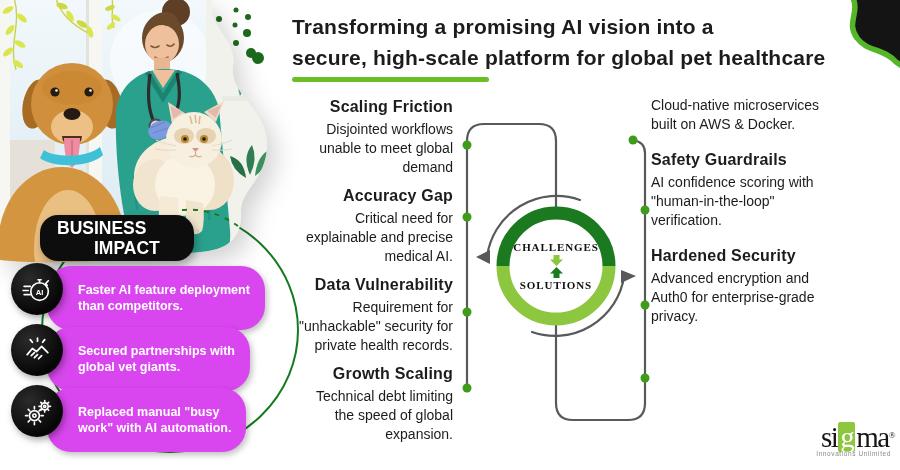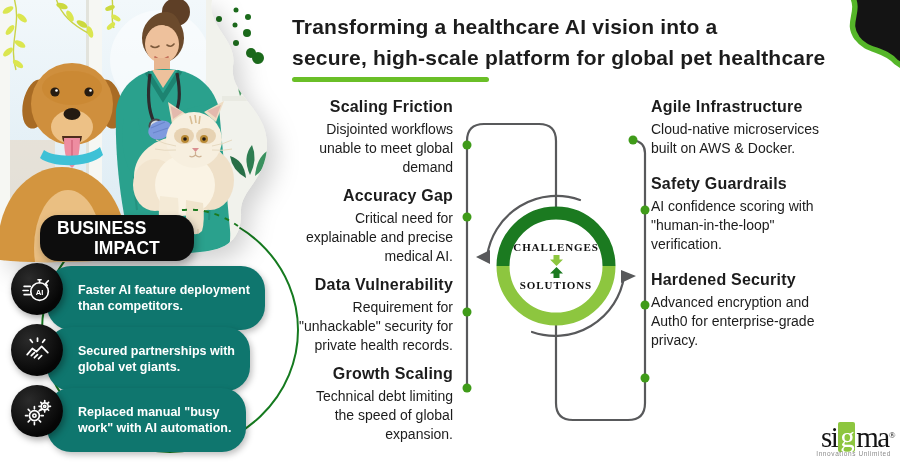--- a/index.html
+++ b/index.html
@@ -13,21 +13,21 @@
 
   
   .title { position:absolute; left:292px; top:11px; width:560px; font-size:21px; font-weight:700; line-height:31px; color:#1c1c1c; letter-spacing:.2px; }
   .title-underline { position:absolute; left:292px; top:77px; width:197px; height:4.5px; background:#6abf27; border-radius:3px; }
 
   
   .bi-label { position:absolute; left:40px; top:215px; width:154px; height:46px; background:#0d0d0d; border-radius:18px; color:#fff; font-weight:700; font-size:17.5px; line-height:19.5px; padding:4px 0 0 17px; box-shadow:2px 4px 8px rgba(0,0,0,.3); z-index:5; }
   .bi-line2 { margin-left:37px; }
   .impact-list { position:absolute; left:11px; top:266px; z-index:5; }
   .impact-row { position:relative; height:47px; margin-bottom:14px; }
-  .impact-pill { position:absolute; left:36px; top:0; height:64px; display:inline-flex; align-items:center; background:#0f766e; border-radius:24px; color:#fff; font-size:12.5px; font-weight:700; line-height:16.5px; padding:4px 15px 4px 31px; white-space:nowrap; box-shadow:2px 3px 6px rgba(0,0,0,.25); }
+  .impact-pill { position:absolute; left:36px; top:0; height:64px; display:inline-flex; align-items:center; background:#d946ef; border-radius:24px; color:#fff; font-size:12.5px; font-weight:700; line-height:16.5px; padding:4px 15px 4px 31px; white-space:nowrap; box-shadow:2px 3px 6px rgba(0,0,0,.25); }
   .impact-icon { position:absolute; left:0; top:-3px; width:52px; height:52px; background:radial-gradient(circle at 35% 30%, #2b2b2b, #060606 70%); border-radius:50%; display:flex; align-items:center; justify-content:center; z-index:2; box-shadow:2px 3px 7px rgba(0,0,0,.35); }
   .impact-icon svg { width:33px; height:33px; }
 
   
   .col { position:absolute; top:96px; color:#1c1c1c; }
   .col-challenges { left:279px; width:174px; text-align:right; }
   .col-solutions  { left:651px; width:192px; text-align:left; }
   .col .item { margin-bottom:8px; }
   .col-solutions .item { margin-bottom:15px; }
   .item-title { font-size:16px; font-weight:700; line-height:21px; margin-bottom:3px; letter-spacing:.2px; }
@@ -226,21 +226,21 @@
               <circle cx="23" cy="11" r="3.4"></circle>
               <circle cx="23" cy="11" r="1.1"></circle>
               <path d="M23 6.8V5.4M23 16.6v-1.4M18.8 11h-1.4M28.6 11h-1.4M20.2 8.2l-1-1M25.8 8.2l1-1M20.2 13.8l-1 1M25.8 13.8l1 1"></path>
             </g>
           </svg>
         </span>
       </div>
     </div>
 
   <div class="title">
-    <div>Transforming a healthcare AI vision into a</div>
+    <div>Transforming a promising AI vision into a</div>
     <div>secure, high-scale platform for global pet healthcare</div>
   </div>
   <div class="title-underline"></div>
 
   <div class="col col-challenges">
 
       <div class="item">
         <div class="item-title">Scaling Friction</div>
         <div class="item-body">Disjointed workflows<br>unable to meet global<br>demand</div>
       </div>
@@ -257,21 +257,20 @@
 
       <div class="item">
         <div class="item-title">Growth Scaling</div>
         <div class="item-body">Technical debt limiting<br>the speed of global<br>expansion.</div>
       </div>
     </div>
 
   <div class="col col-solutions">
 
       <div class="item">
-        <div class="item-title">Agile Infrastructure</div>
         <div class="item-body">Cloud-native microservices<br>built on <b>AWS</b> &amp; <b>Docker</b>.</div>
       </div>
 
       <div class="item">
         <div class="item-title">Safety Guardrails</div>
         <div class="item-body">AI confidence scoring with<br><b>"human-in-the-loop"</b><br>verification.</div>
       </div>
 
 
       <div class="item">

